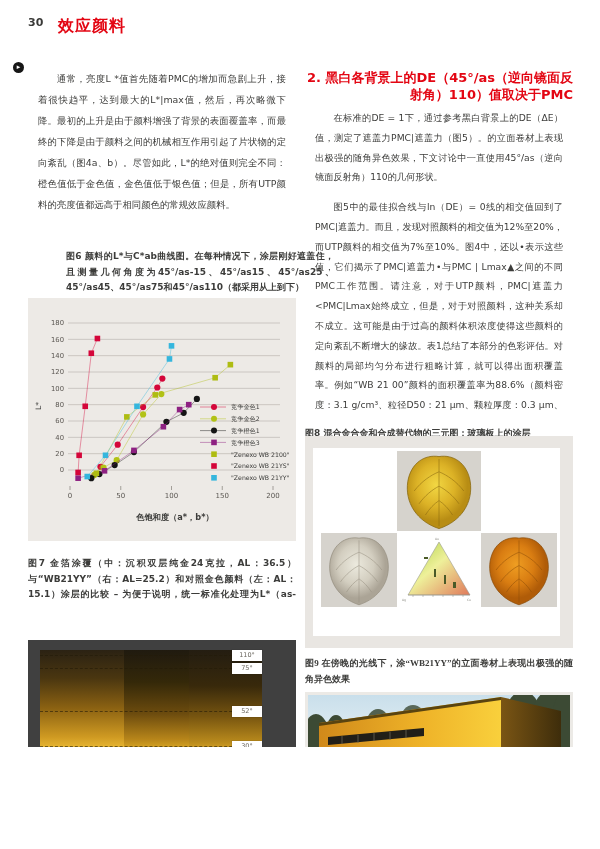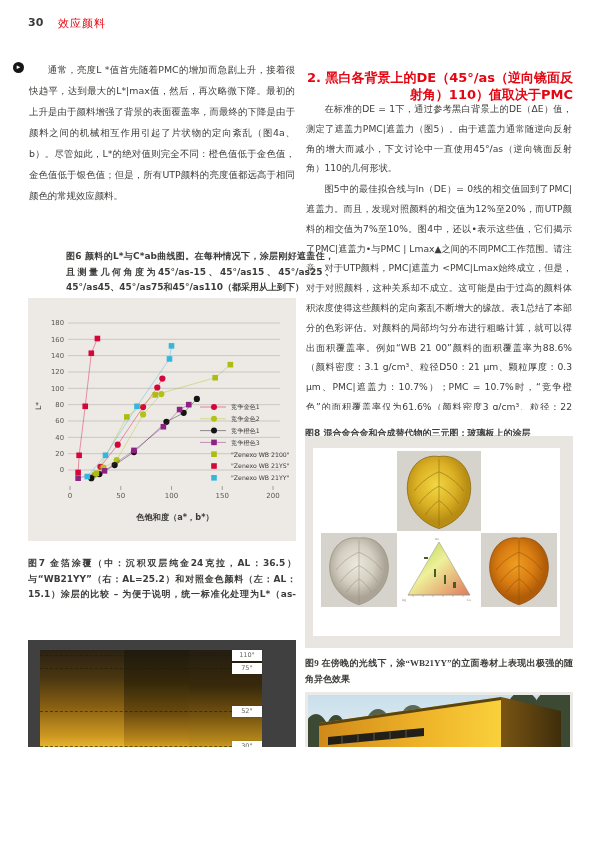--- a/index.html
+++ b/index.html
@@ -1,27 +1,27 @@
 <!DOCTYPE html>
 <html><head>
 <meta charset="utf-8">
 <style>
   html,body{margin:0;padding:0;}
   .page{position:relative;width:600px;height:747px;background:#ffffff;overflow:hidden;
         font-family:"DejaVu Sans","Liberation Sans",sans-serif;color:#3a3a38;}
   .abs{position:absolute;}
   
   .pagenum{left:28px;top:16px;font-size:11px;font-weight:bold;color:#3a3a38;}
-  .sectitle{left:58px;top:16px;font-size:11px;font-weight:normal;color:#e30613;letter-spacing:1px;}
+  .sectitle{left:58px;top:16px;font-size:16px;font-weight:bold;color:#e30613;letter-spacing:1px;}
   
   .bullet{left:13px;top:62px;width:11px;height:11px;border-radius:50%;background:#161616;
           color:#fff;font-size:7px;line-height:11px;text-align:center;}
   
   .body-text{font-size:9.4px;line-height:21px;text-align:justify;color:#3c3c3a;}
-  .body-text p{margin:1px;text-indent:2em;}
+  .body-text p{margin:10px;text-indent:2em;}
   .lcol{left:28px;width:268px;}
   .rcol{left:305px;width:268px;}
   .intro{top:58px;height:176px;overflow:hidden;}
   .caption{font-size:9px;font-weight:bold;line-height:15.5px;color:#3c3c3a;text-align:justify;}
   .fig6cap{top:249px;height:50px;overflow:hidden;margin-left:38px;}
   .fig7cap{top:556px;height:48px;overflow:hidden;}
   .fig8cap{top:414px;height:16px;overflow:hidden;margin-top:12px;}
   .fig9cap{top:656px;height:32px;overflow:hidden;font-family:Liberation Serif, serif;}
   .rheading{top:70px;font-size:13px;font-weight:bold;color:#e30613;line-height:16.5px;text-align:right;}
   .rbody{top:98px;height:312px;overflow:hidden;font-size:9.2px;line-height:19.8px;}
@@ -180,21 +180,21 @@
     </div>
     <div class="angchip" style="top:10px">110°</div>
     <div class="angchip" style="top:23px">75°</div>
     <div class="angchip" style="top:66px">52°</div>
     <div class="angchip" style="top:101px">30°</div>
     <div class="angchip" style="top:109px">15°</div>
   </div>
 
   <div class="abs rcol rheading">2. 黑白各背景上的DE（45°/as（逆向镜面反射角）110）值取决于PMC</div>
   <div class="abs rcol rbody body-text">
-    <p>在标准的DE = 1下，通过参考黑白背景上的DE（ΔE）值，测定了遮盖力PMC|遮盖力（图5）。由于遮盖力通常随逆向反射角的增大而减小，下文讨论中一直使用45°/as（逆向镜面反射角）110的几何形状。</p>
+    <p>在标准的DE = 1下，通过参考黑白背景上的DE（ΔE）值，测定了遮盖力PMC|遮盖力（图5）。的立面卷材上表现出极强的随角异色效果，下文讨论中一直使用45°/as（逆向镜面反射角）110的几何形状。</p>
     <p>图5中的最佳拟合线与ln（DE）= 0线的相交值回到了PMC|遮盖力。而且，发现对照颜料的相交值为12%至20%，而UTP颜料的相交值为7%至10%。图4中，还以•表示这些值，它们揭示了PMC|遮盖力•与PMC | Lmax▲之间的不同PMC工作范围。请注意，对于UTP颜料，PMC|遮盖力 &lt;PMC|Lmax始终成立，但是，对于对照颜料，这种关系却不成立。这可能是由于过高的颜料体积浓度使得这些颜料的定向紊乱不断增大的缘故。表1总结了本部分的色彩评估。对颜料的局部均匀分布进行粗略计算，就可以得出面积覆盖率。例如“WB 21 00”颜料的面积覆盖率为88.6%（颜料密度：3.1 g/cm³、粒径D50：21 μm、颗粒厚度：0.3 μm、PMC|遮盖力：10.7%）；PMC = 10.7%时，“竞争橙色”的面积覆盖率仅为61.6%（颜料密度3 g/cm³、粒径：22 μm、颗粒厚度：0.7 μm）。如果“竞争橙色”要实现“WB2100”的相同遮盖率</p>
   </div>
 
   <div class="abs rcol caption fig8cap">图8 混合金合金和合成替代物的三元图：玻璃板上的涂层</div>
 
   <div class="abs fig8box">
     <div class="abs fig8inner">
 
       <div class="tile" style="left:84px;top:3px;width:84px;height:80px;">
         <svg width="84" height="80" viewBox="0 0 100 100">

